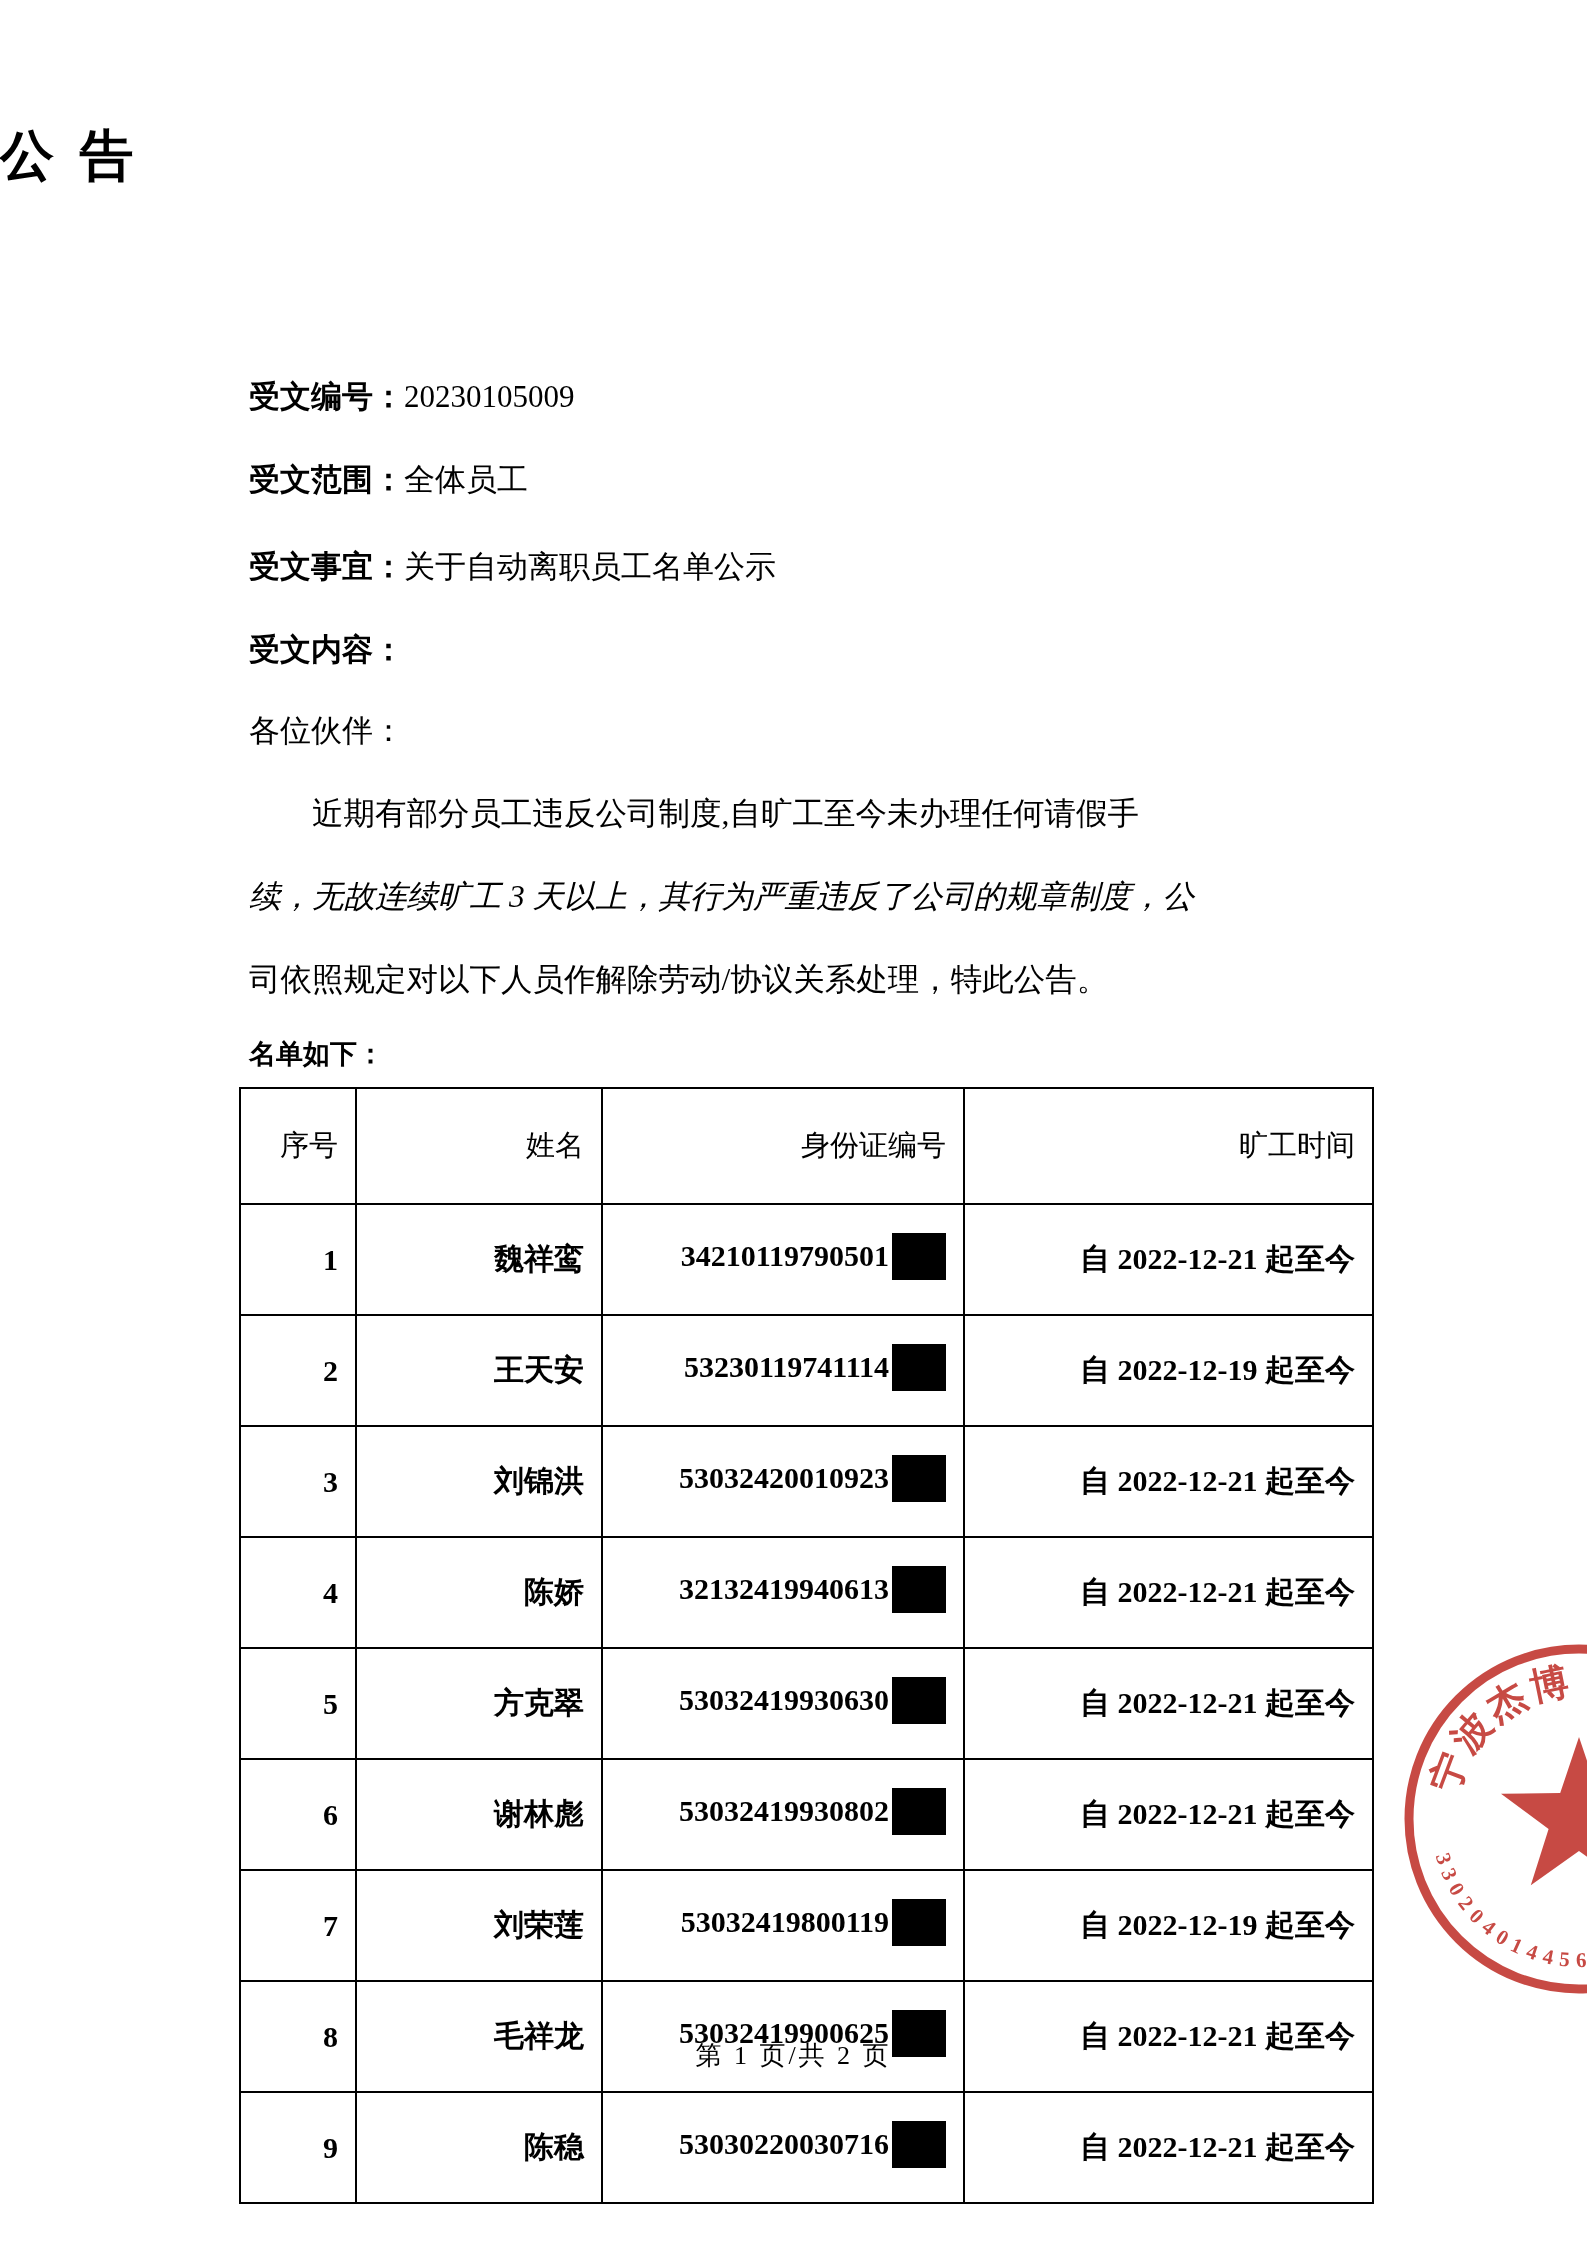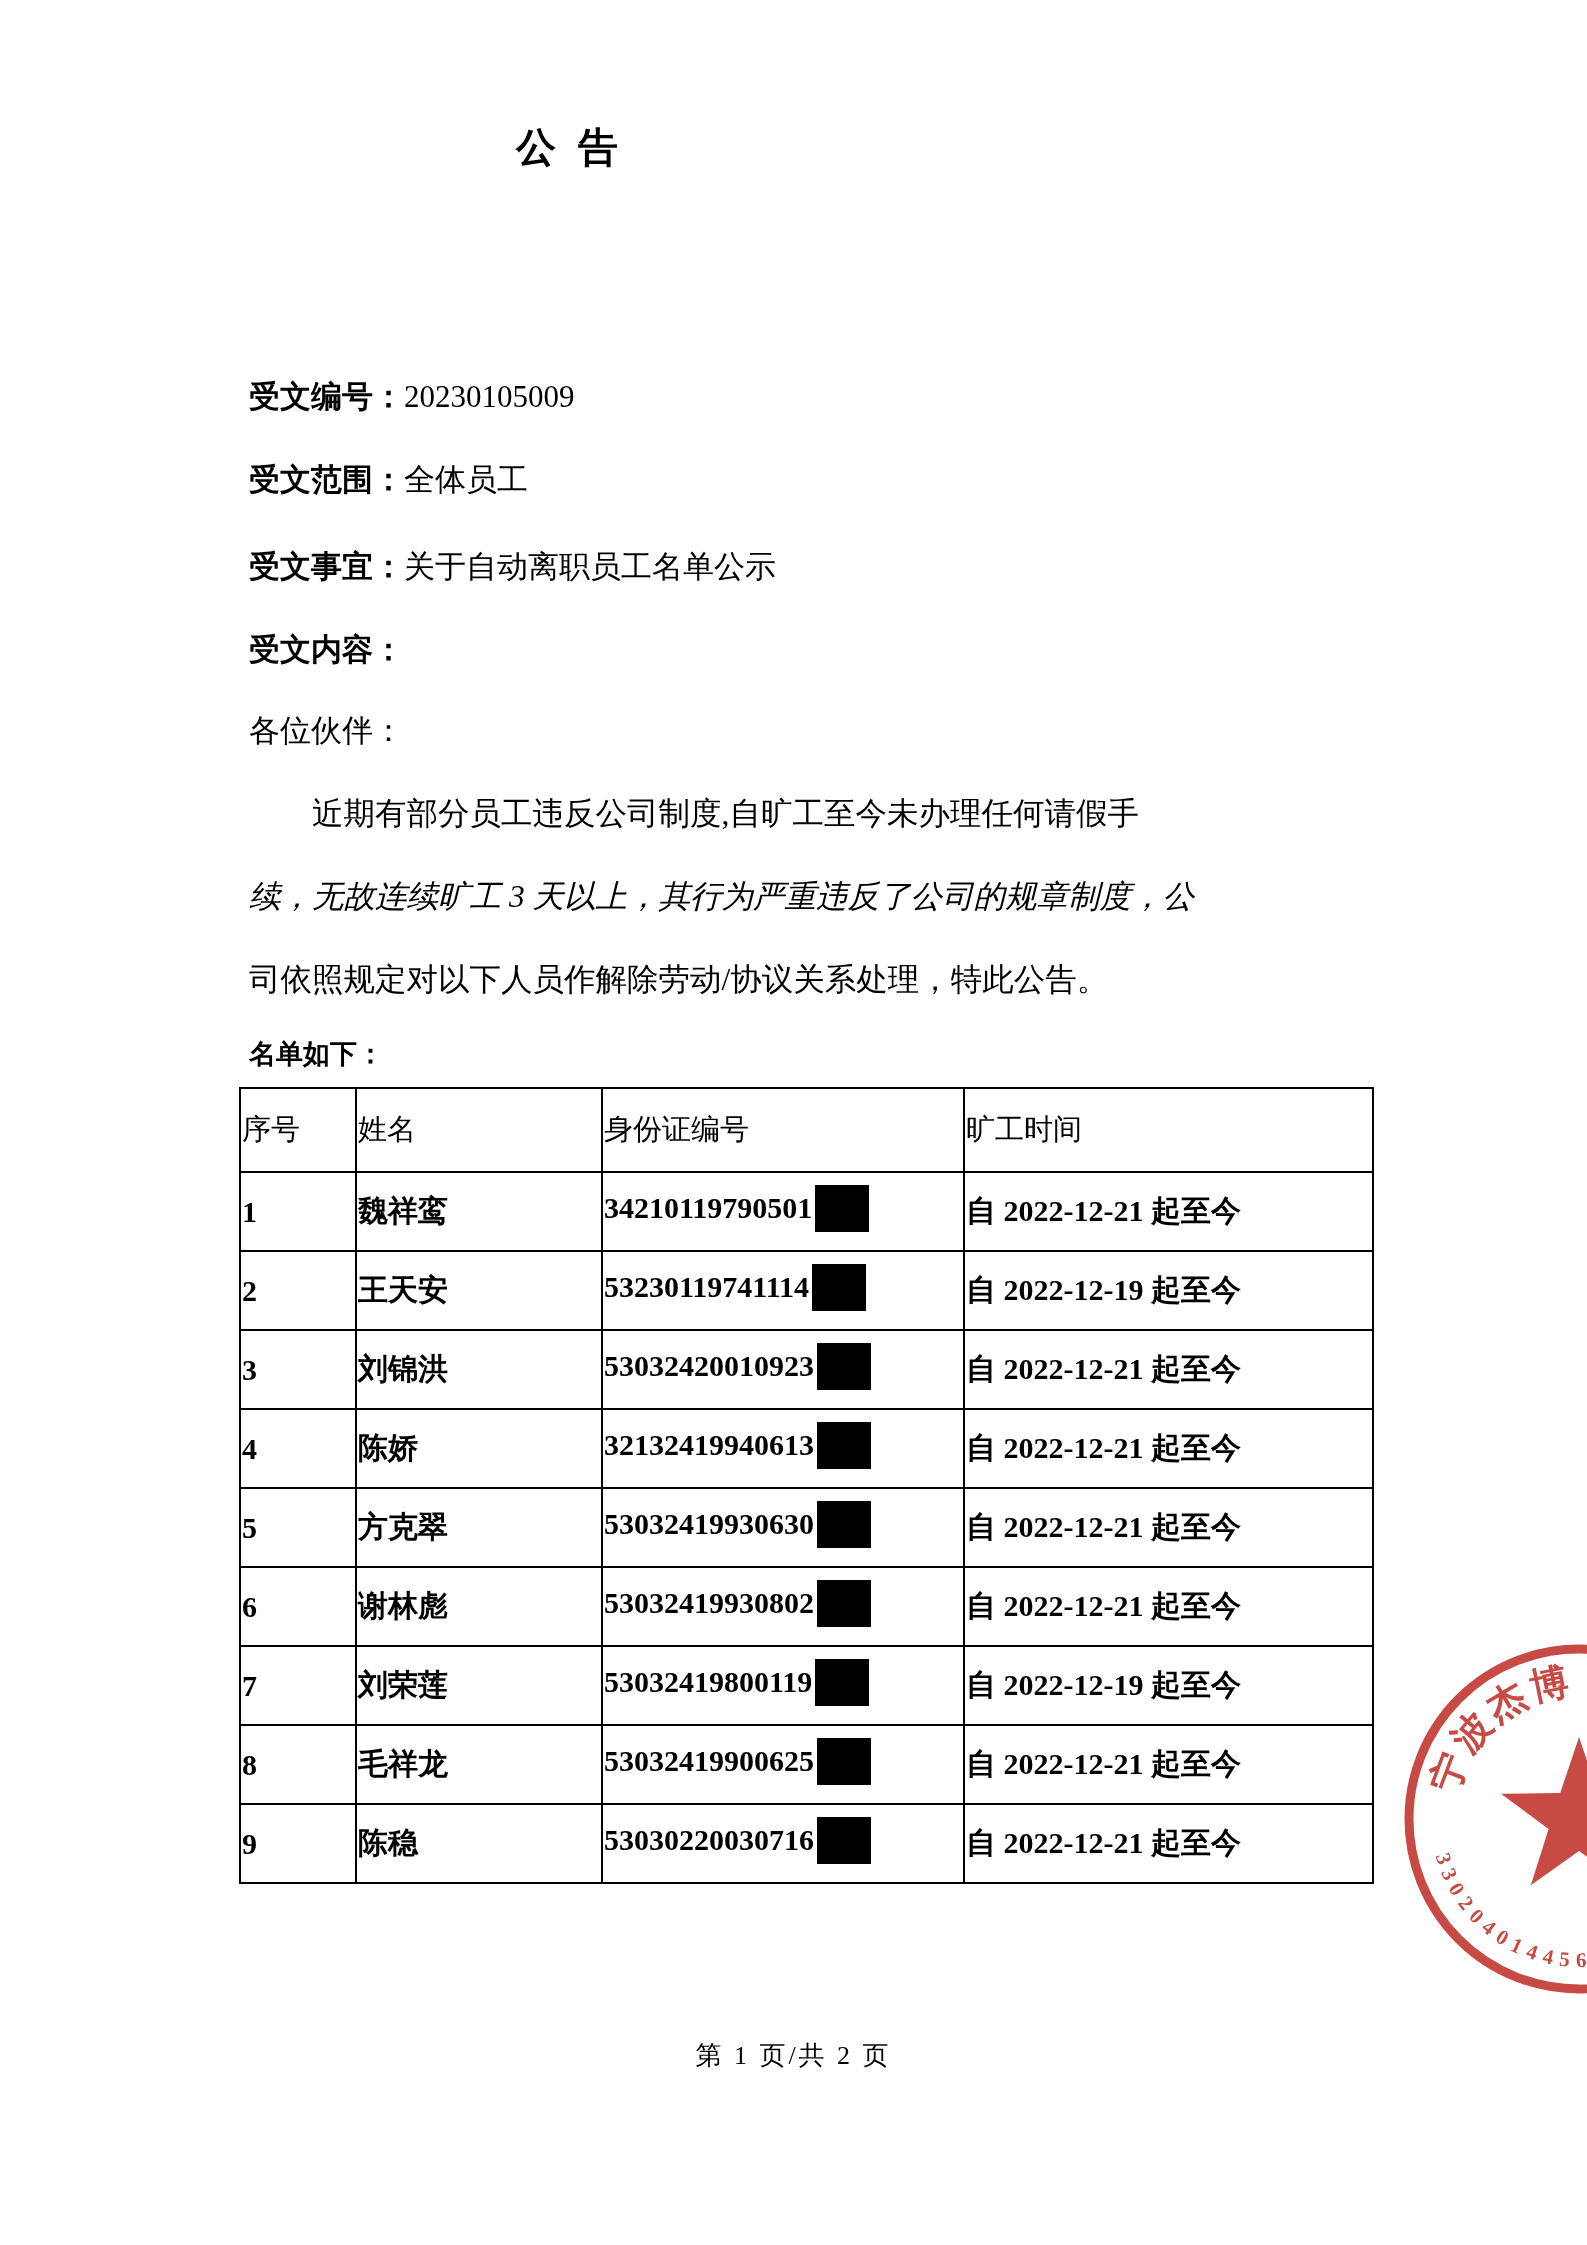--- a/index.html
+++ b/index.html
@@ -6,22 +6,21 @@
   .page{
     position:relative;
     width:1587px;height:2245px;
     background:#ffffff;
     overflow:hidden;
     font-family:"Liberation Serif","DejaVu Serif",serif;
     color:#000;
   }
   .doc-title{
     position:absolute;left:0;top:120px;width:1140px;
-    text-align:center;
-    font-size:40px;font-weight:bold;
+    font-size:54px;font-weight:bold;
     letter-spacing:6px;
   }
   .field-line{
     position:absolute;left:249px;
     font-size:31px;white-space:nowrap;
   }
   .field-label{font-weight:bold;}
   .field-value{font-weight:normal;}
   .f1{top:376px;} .f2{top:459px;} .f3{top:546px;} .f4{top:629px;}
   .salutation{position:absolute;left:249px;top:710px;font-size:31px;}
@@ -39,22 +38,22 @@
     width:1133px;
     border-collapse:collapse;table-layout:fixed;
     background:transparent;
   }
   table.roster col.c1{width:116px;}
   table.roster col.c2{width:246px;}
   table.roster col.c3{width:362px;}
   table.roster col.c4{width:409px;}
   table.roster th, table.roster td{
     border:2px solid #000;
-    text-align:left;vertical-align:middle;
-    padding:1px;overflow:hidden;
+    text-align:right;vertical-align:middle;
+    padding:17px;overflow:hidden;
   }
   table.roster th{
     height:80px;font-size:29px;font-weight:normal;
   }
   table.roster td{
     height:75px;font-size:30px;font-weight:bold;
   }
   td.vtop{vertical-align:top;padding-top:6px;}
   .redact{
     display:inline-block;

